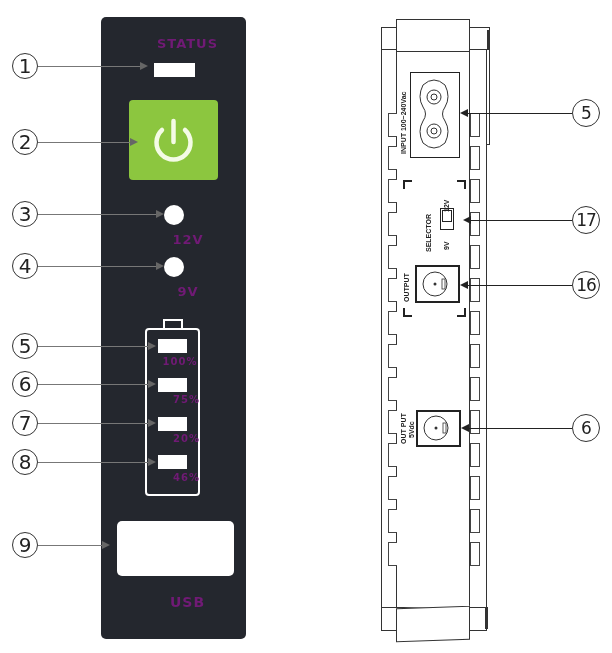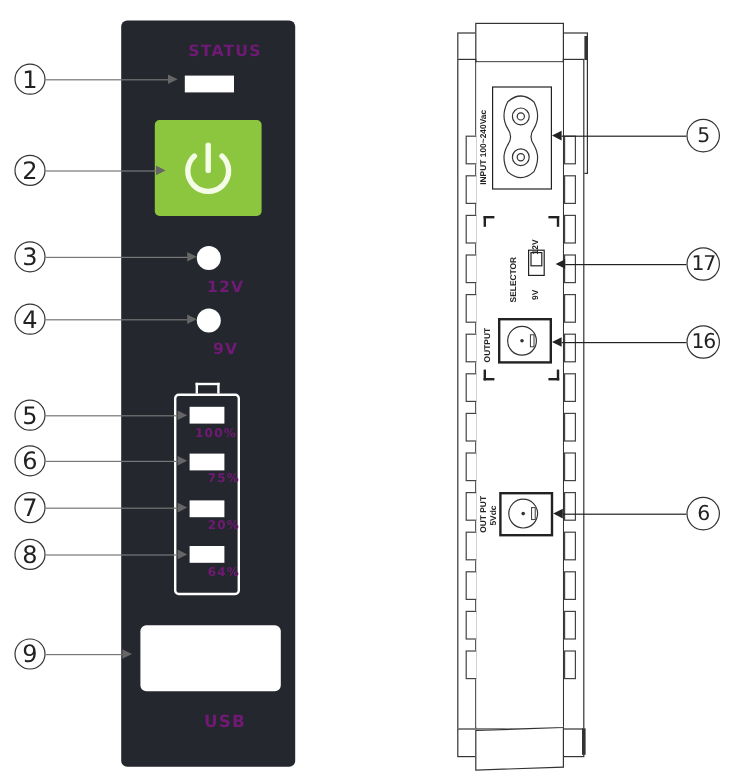--- a/index.html
+++ b/index.html
@@ -51,21 +51,21 @@
 <div class="abs battery-cap"></div>
 <div class="abs battery"></div>
 
 <div class="abs seg" style="left:158px;top:339px;"></div>
 <div class="lbl" style="left:145px;top:356px;width:42px;font-size:10px;">100%</div>
 <div class="abs seg" style="left:158px;top:378px;"></div>
 <div class="lbl" style="left:145px;top:394px;width:55px;font-size:10px;text-align:center;">75%</div>
 <div class="abs seg" style="left:158px;top:417px;"></div>
 <div class="lbl" style="left:145px;top:433px;width:55px;font-size:10px;">20%</div>
 <div class="abs seg" style="left:158px;top:455px;"></div>
-<div class="lbl" style="left:145px;top:472px;width:55px;font-size:10px;">64%</div>
+<div class="lbl" style="left:145px;top:472px;width:55px;font-size:10px;">46%</div>
 
 <div class="abs usb-port"></div>
 <div class="lbl" style="left:101px;top:594px;width:145px;font-size:14px;">USB</div>
 
 <div class="abs callout" style="left:12px;top:53px;">1</div>
 <div class="abs line" style="left:38px;top:66px;width:102px;"></div>
 <div class="abs arrow" style="left:140px;top:62px;"></div>
 
 <div class="abs callout" style="left:12px;top:129px;">2</div>
 <div class="abs line" style="left:38px;top:142px;width:92px;"></div>

